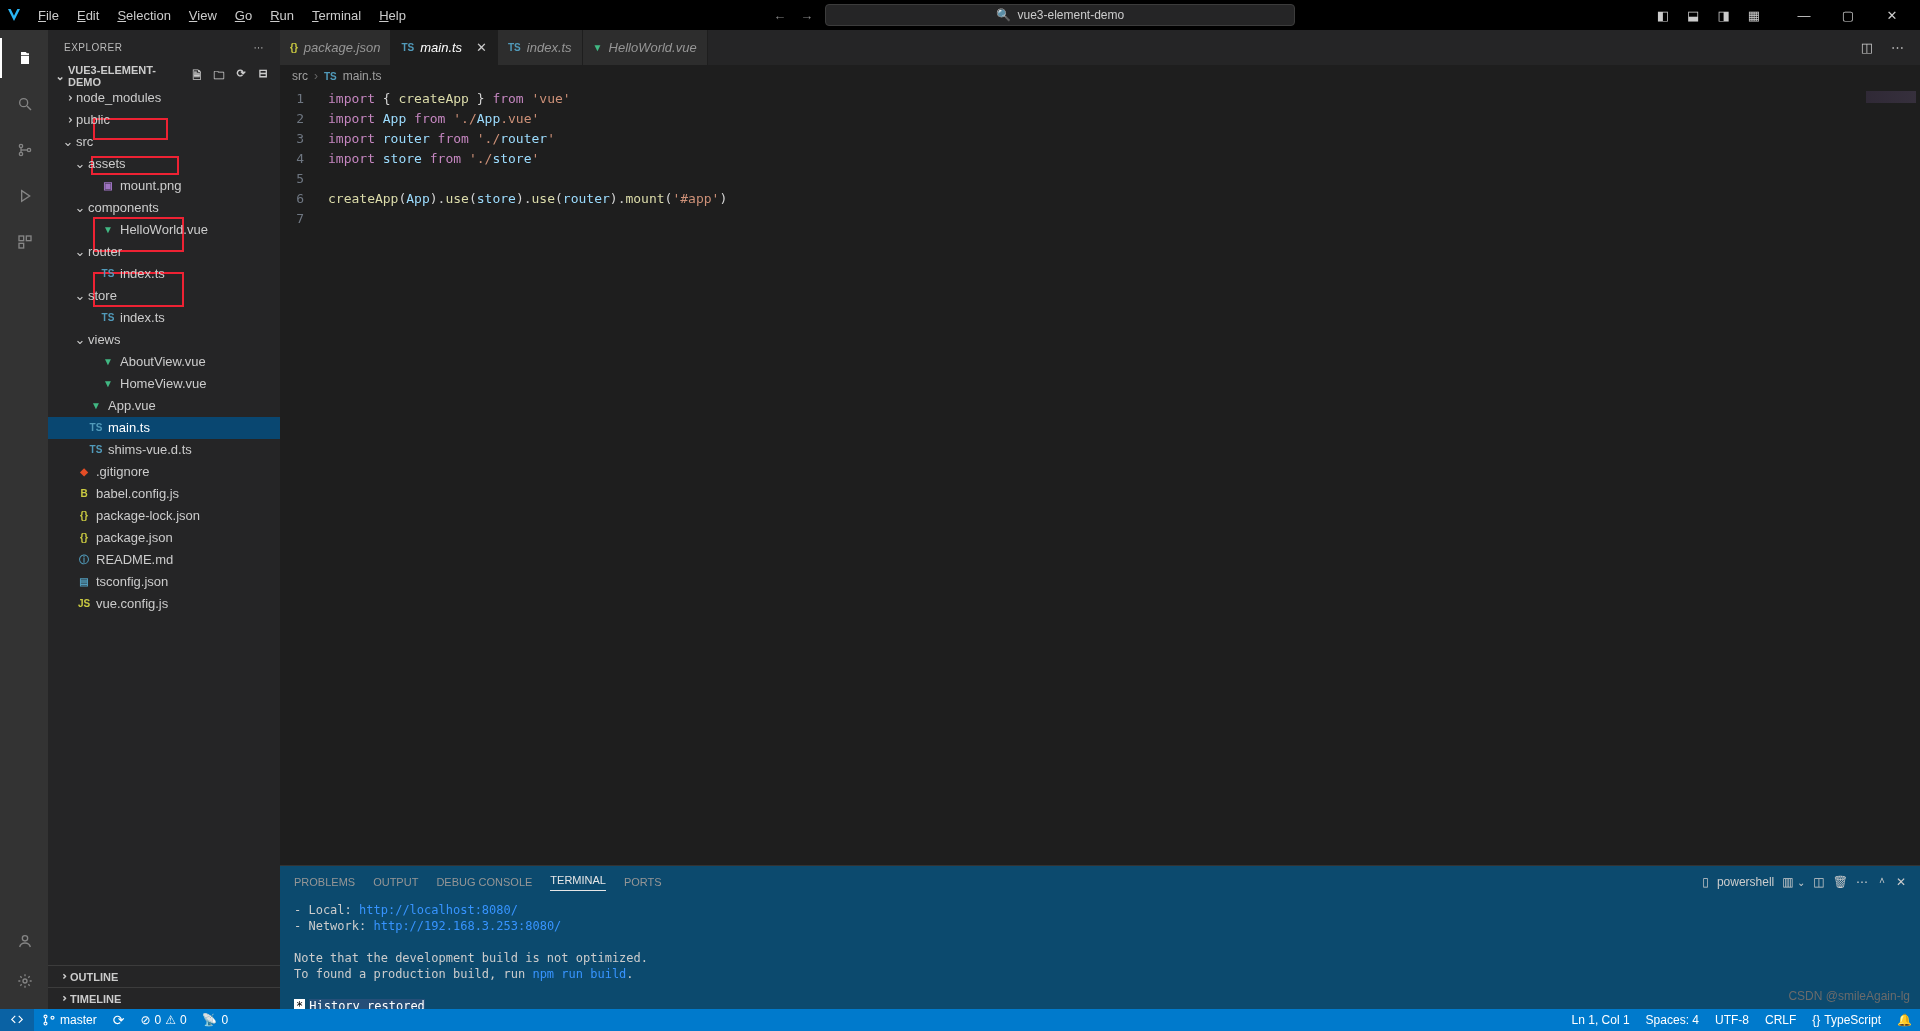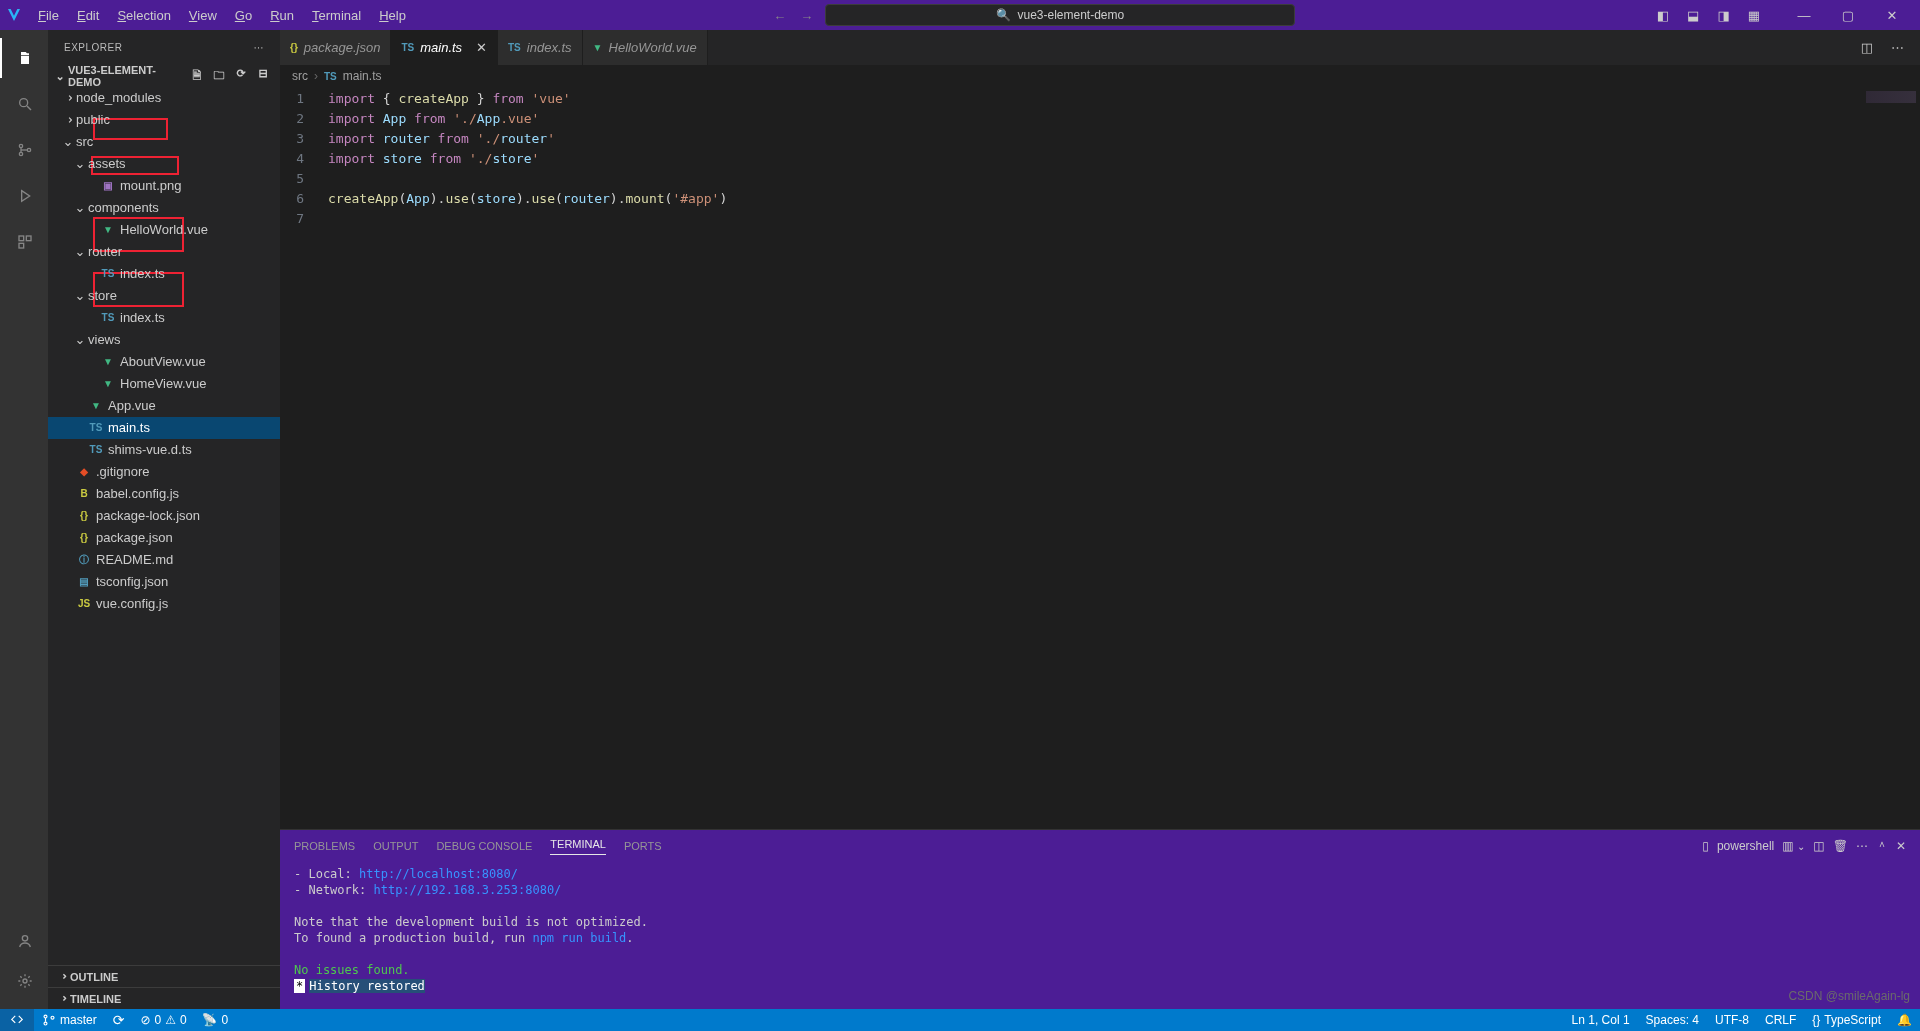--- a/index.html
+++ b/index.html
@@ -1,17 +1,17 @@
 <!DOCTYPE html>
 <html><head>
 <meta charset="utf-8">
 <style>
 * { margin:0; padding:0; box-sizing:border-box; }
 body { font-family: "Segoe WPC","Segoe UI",sans-serif; font-size:13px; background:#1e1e1e; color:#cccccc; height:1031px; width:1920px; overflow:hidden; display:flex; flex-direction:column; }
-.title-bar { height:30px; background:#4c1d95; display:flex; align-items:center; padding:0 6px; }
+.title-bar { height:30px; background:#000000; display:flex; align-items:center; padding:0 6px; }
 .title-bar .app-icon { width:16px; height:16px; margin-right:8px; }
 .menu { display:flex; gap:2px; }
 .menu-item { padding:4px 8px; color:#cccccc; cursor:pointer; }
 .title-center { flex:1; display:flex; align-items:center; justify-content:center; gap:8px; }
 .nav-arrows { display:flex; gap:6px; }
 .nav-ar { color:#888; padding:4px; }
 .cmd-center { width:470px; height:22px; background:#252526; border:1px solid #3c3c3c; border-radius:4px; display:flex; align-items:center; justify-content:center; color:#cccccc; font-size:12px; gap:6px; }
 .cmd-center .sicn { color:#cccccc; }
 .title-right { display:flex; gap:6px; align-items:center; }
 .icon-btn { padding:4px 6px; color:#cccccc; cursor:pointer; }
@@ -53,21 +53,21 @@
 .editor { flex:1; background:#1e1e1e; display:flex; position:relative; font-family:Consolas,monospace; font-size:13px; line-height:20px; }
 .gutter { width:40px; text-align:right; color:#6e7681; padding-top:2px; }
 .gutter .ln { padding-right:16px; }
 .code { padding-top:2px; padding-left:8px; white-space:pre; }
 .c-kw { color:#c586c0; }
 .c-id { color:#9cdcfe; }
 .c-fn { color:#dcdcaa; }
 .c-str { color:#ce9178; }
 .c-br { color:#d4d4d4; }
 .minimap { position:absolute; top:4px; right:4px; width:50px; height:12px; background:linear-gradient(90deg,#4a3a5a,#5a4a6a); opacity:0.4; }
-.panel { height:180px; border-top:1px solid #333; display:flex; flex-direction:column; background:#4c1d95; }
+.panel { height:144px; border-top:1px solid #333; display:flex; flex-direction:column; background:#0c4a6e; }
 .panel-tabs { height:32px; display:flex; align-items:center; padding:0 14px; font-size:11px; color:#969696; gap:18px; }
 .panel-tabs .pt { cursor:pointer; text-transform:uppercase; }
 .panel-tabs .pt.active { color:#e7e7e7; border-bottom:1px solid #e7e7e7; padding-bottom:4px; }
 .panel-tabs .pspacer { flex:1; }
 .panel-tabs .ract { display:flex; align-items:center; gap:8px; color:#ccc; font-size:12px; }
 .term { flex:1; font-family:Consolas,monospace; font-size:12px; line-height:16px; padding:4px 14px; color:#cccccc; overflow:auto; }
 .term .link { color:#3794ff; }
 .term .port { color:#3794ff; }
 .term .green { color:#4ec94e; }
 .term .hist { background:#264f78; color:#fff; }
@@ -407,21 +407,20 @@
           <span>✕</span>
         </div>
       </div>
       <div class="term">
         <div>  <span>- Local:   </span><span class="link"><span>http://localhost:</span><span class="port">8080</span><span>/</span></span></div>
         <div>  <span>- Network: </span><span class="link"><span>http://192.168.3.253:</span><span class="port">8080</span><span>/</span></span></div>
         <div>&nbsp;</div>
         <div>  <span>Note that the development build is not optimized.</span></div>
         <div>  <span>To found a production build, run </span><span class="link">npm run build</span><span>.</span></div>
         <div>&nbsp;</div>
-        <div class="green">No issues found.</div>
         <div><span class="star">*</span><span class="hist">History restored</span></div>
         <div>&nbsp;</div>
 
       </div>
     </div>
   </div>
 </div>
 
 <div class="status">
   <div class="blk remote">

